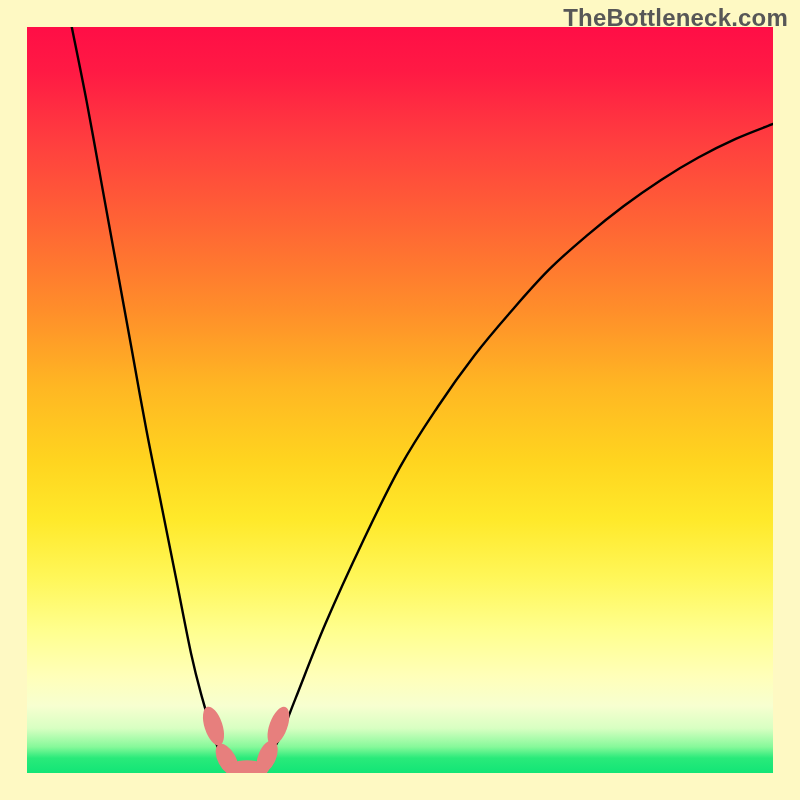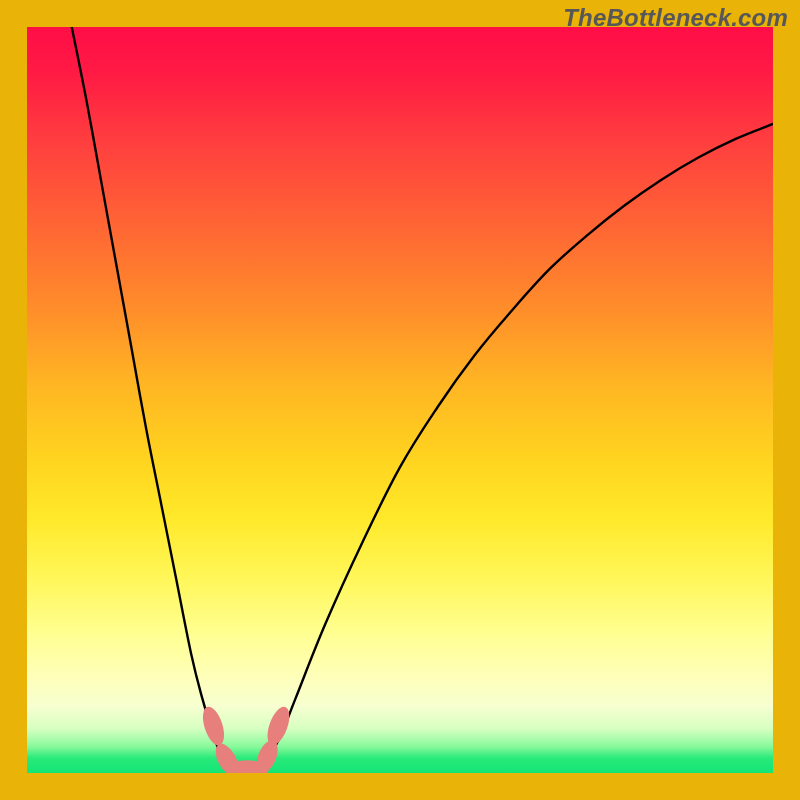--- a/index.html
+++ b/index.html
@@ -8,22 +8,21 @@
     width: 800px;
     height: 800px;
     overflow: hidden;
     background: #000;
     font-family: Arial, Helvetica, sans-serif;
   }
   .frame {
     position: relative;
     width: 800px;
     height: 800px;
-    background: #eab308;
-    font-style: italic;
+    background: #fef9c3;
   }
   .watermark {
     position: absolute;
     top: 4px;
     right: 12px;
     color: #575757;
     font-size: 24px;
     font-weight: 600;
     letter-spacing: 0.2px;
     z-index: 30;

